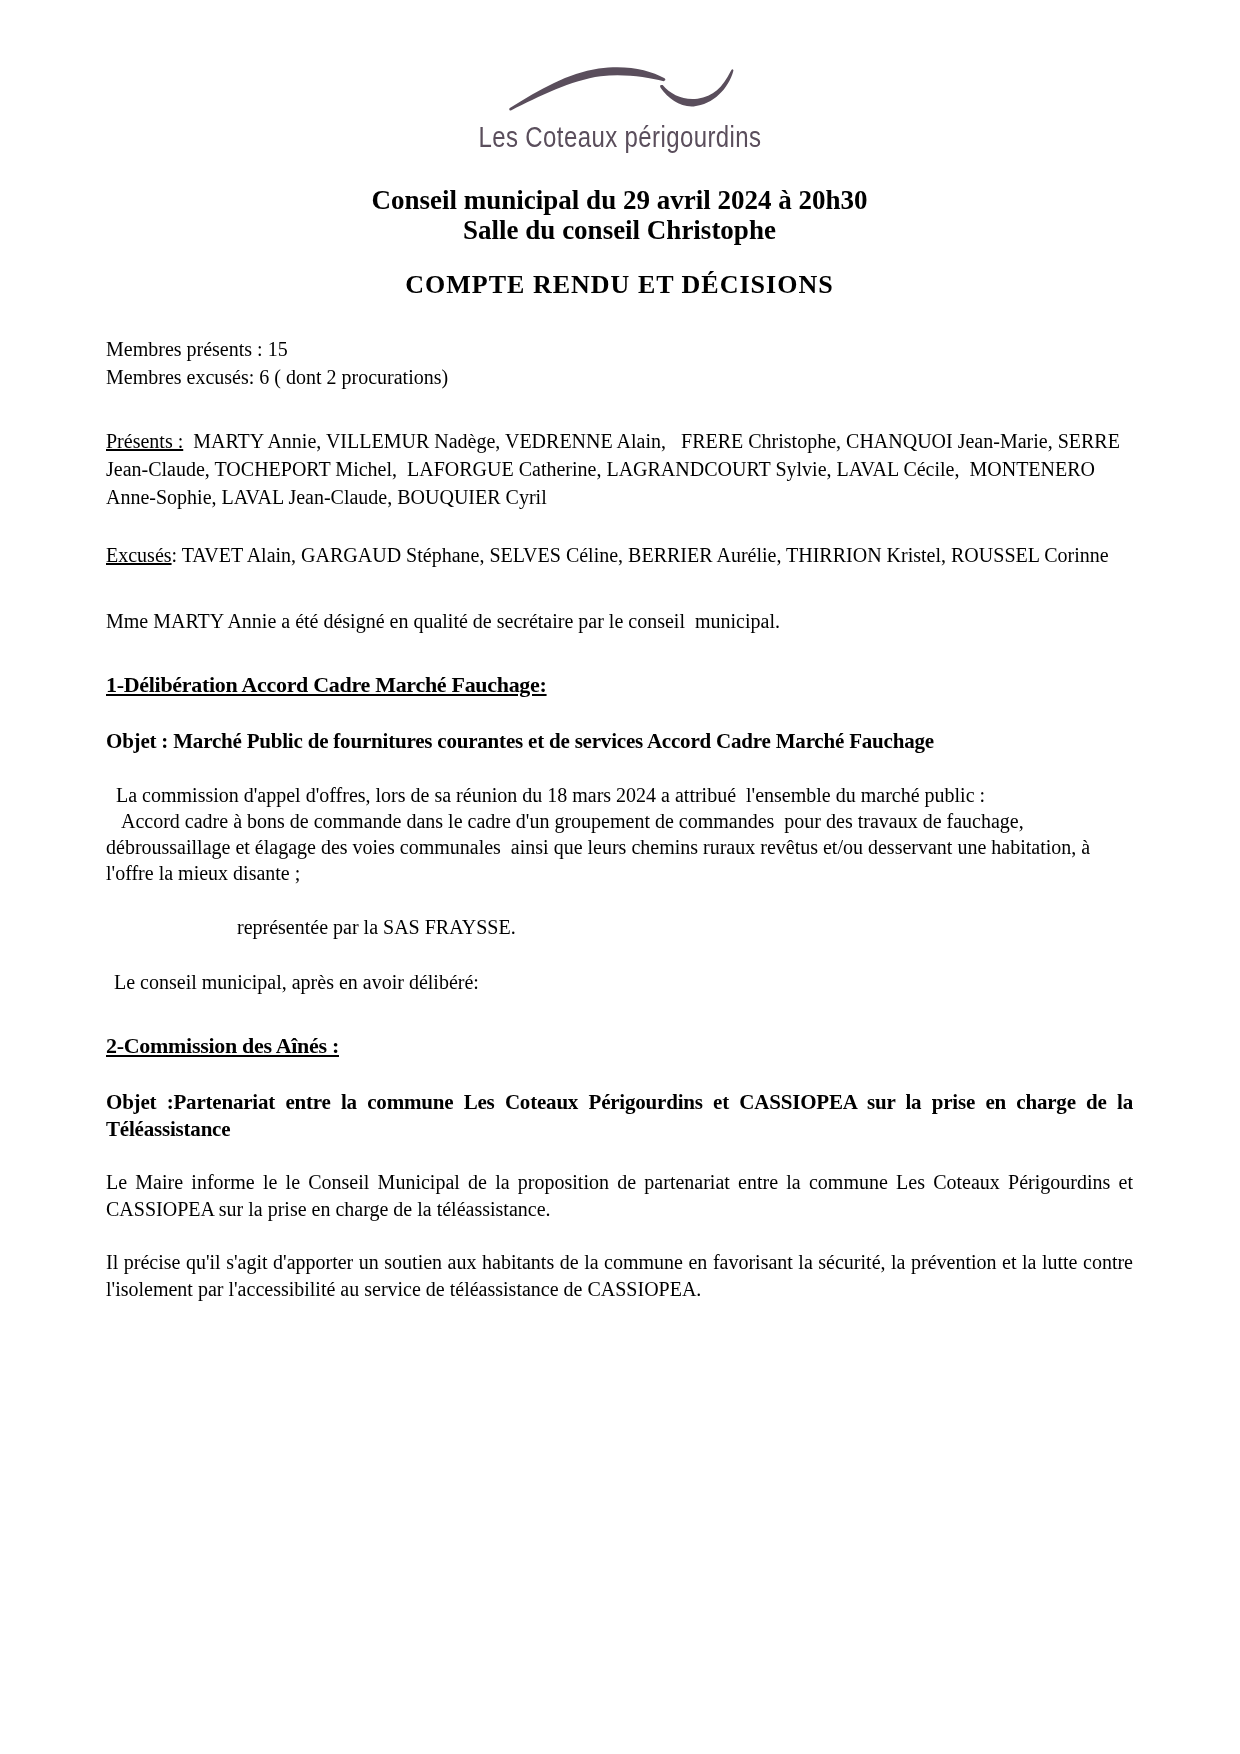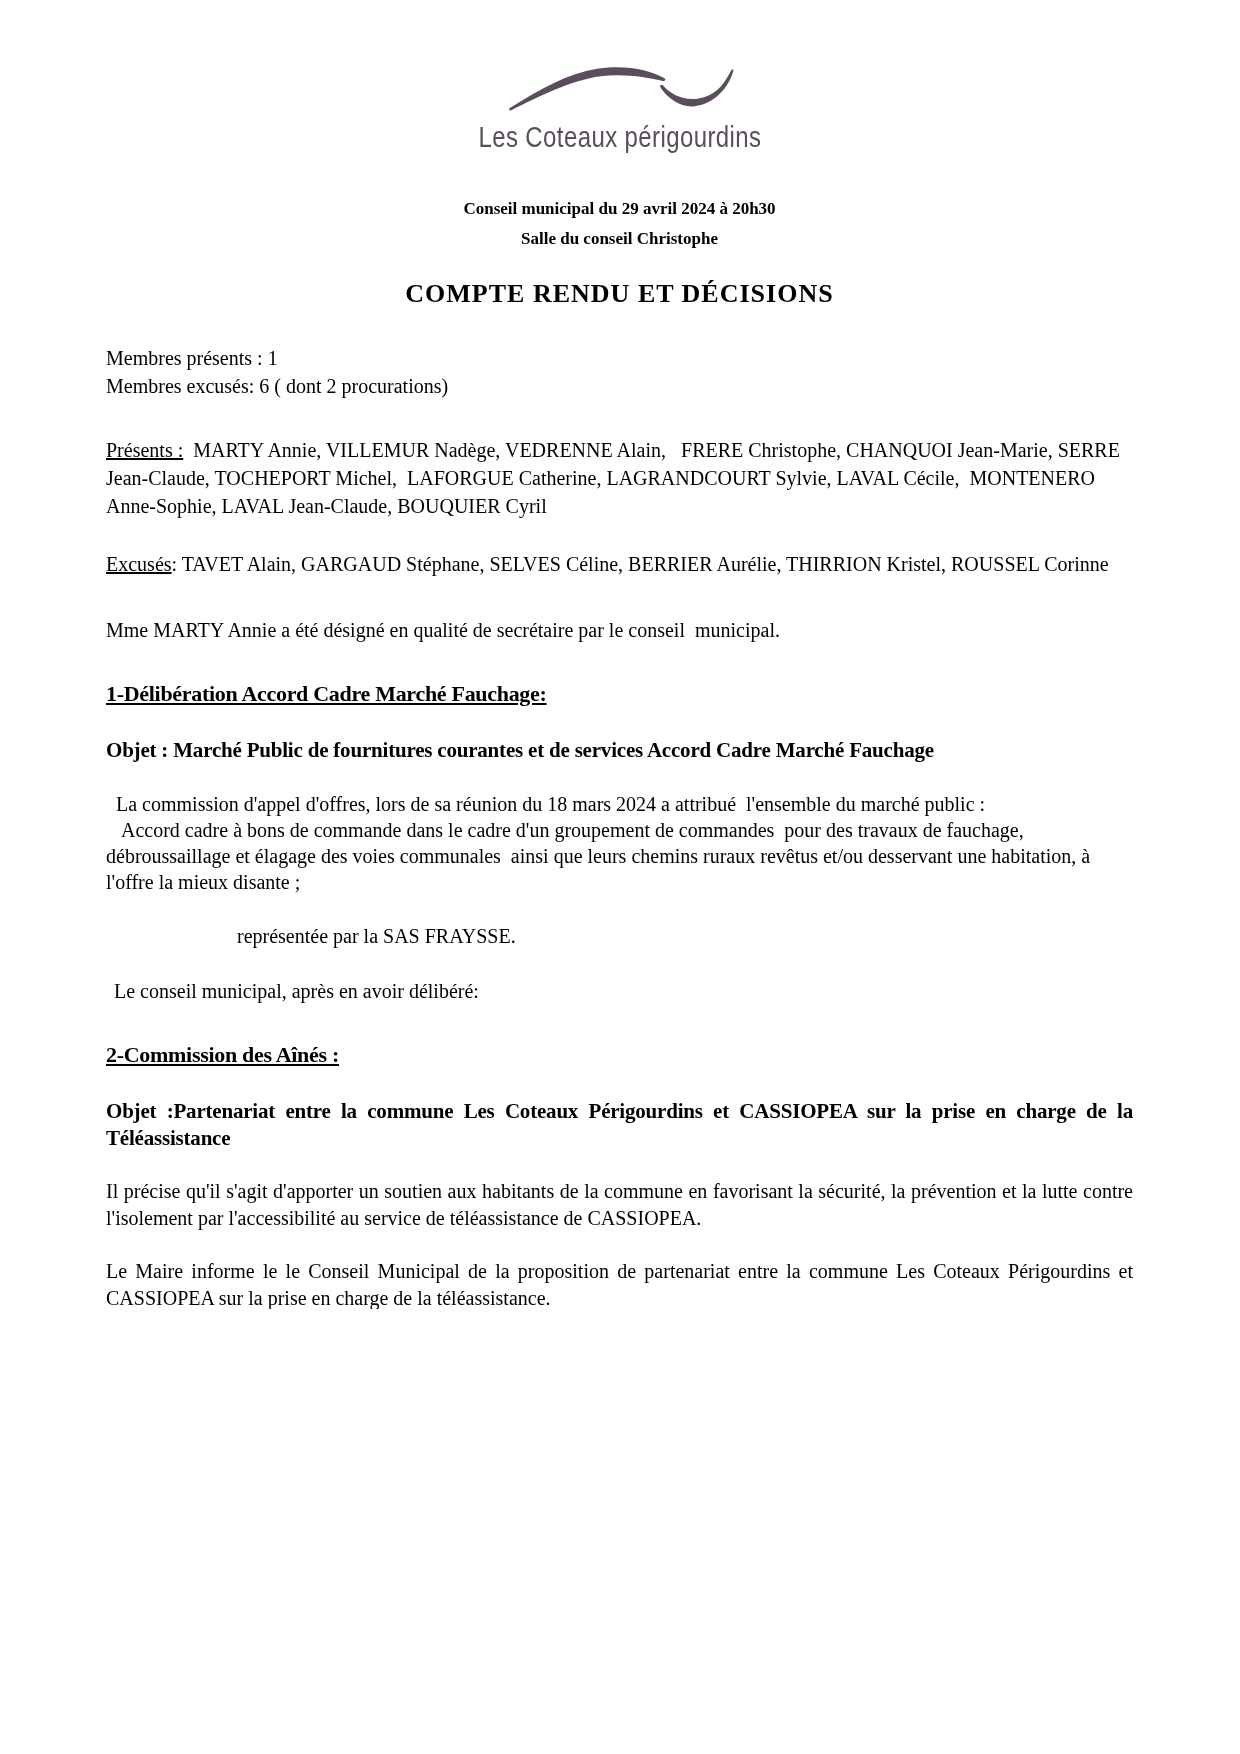--- a/index.html
+++ b/index.html
@@ -27,24 +27,24 @@
     font-size: 30px;
     line-height: 32px;
     letter-spacing: 0.5px;
     color: #5a4e5c;
     transform: scaleX(0.80);
     transform-origin: center top;
     white-space: nowrap;
   }
   
   .doc-title {
-    margin-top: 40px;
+    margin-top: 31px;
     text-align: center;
     font-weight: bold;
-    font-size: 17px;
+    font-size: 27px;
     line-height: 30px;
     font-family: Liberation Serif, serif;
   }
   .doc-subtitle {
     margin-top: 26px;
     text-align: center;
     font-weight: bold;
     font-size: 26px;
     line-height: 28px;
     letter-spacing: 1px;
@@ -102,21 +102,21 @@
     <span class="logo-text">Les Coteaux périgourdins</span>
   </div>
 
   <div class="doc-title">
     <div>Conseil municipal du 29 avril 2024 à 20h30</div>
     <div>Salle du conseil Christophe</div>
   </div>
 
   <div class="doc-subtitle">COMPTE RENDU ET DÉCISIONS</div>
 
-  <p class="counts">Membres présents : 1</p>
+  <p class="counts">Membres présents : 15</p>
   <p>Membres excusés: 6  ( dont 2 procurations)</p>
 
   <p class="para-present"><span class="u">Présents :</span><span>  MARTY Annie, VILLEMUR Nadège, VEDRENNE Alain,   FRERE Christophe, CHANQUOI Jean-Marie, SERRE Jean-Claude, TOCHEPORT Michel,  LAFORGUE Catherine, LAGRANDCOURT Sylvie, LAVAL Cécile,  MONTENERO Anne-Sophie, LAVAL Jean-Claude, BOUQUIER Cyril</span></p>
 
   <p class="para-excused"><span class="u">Excusés</span><span>: TAVET Alain, GARGAUD Stéphane, SELVES Céline, BERRIER Aurélie, THIRRION Kristel, ROUSSEL Corinne</span></p>
 
   <p class="secretary">Mme MARTY Annie a été désigné en qualité de secrétaire par le conseil  municipal.</p>
 
   <div class="section-heading">1-Délibération Accord Cadre Marché Fauchage:</div>
 
@@ -127,19 +127,19 @@
 
   <p class="p-represented">représentée par la SAS FRAYSSE.</p>
 
   <p class="p-council">Le conseil municipal, après en avoir délibéré:</p>
 
 
   <div class="section-heading">2-Commission des Aînés :</div>
 
   <p class="objet justified">Objet :Partenariat entre la commune Les Coteaux Périgourdins et CASSIOPEA sur la prise en charge de la Téléassistance</p>
 
+  <p class="p-justified">Le Maire  informe le le Conseil Municipal de la proposition de partenariat entre la commune  Les Coteaux Périgourdins et CASSIOPEA sur la prise en charge de la téléassistance.</p>
+
   <p class="p-justified">Il précise qu'il s'agit d'apporter un soutien aux habitants de la commune en favorisant la sécurité, la prévention et la lutte contre l'isolement par l'accessibilité au service de téléassistance de  CASSIOPEA.</p>
-
-  <p class="p-justified">Le Maire  informe le le Conseil Municipal de la proposition de partenariat entre la commune  Les Coteaux Périgourdins et CASSIOPEA sur la prise en charge de la téléassistance.</p>
 
   <p class="p-proposal">La proposition d'aide financière est la suivante :</p>
 
 </div>
 
 </body></html>

